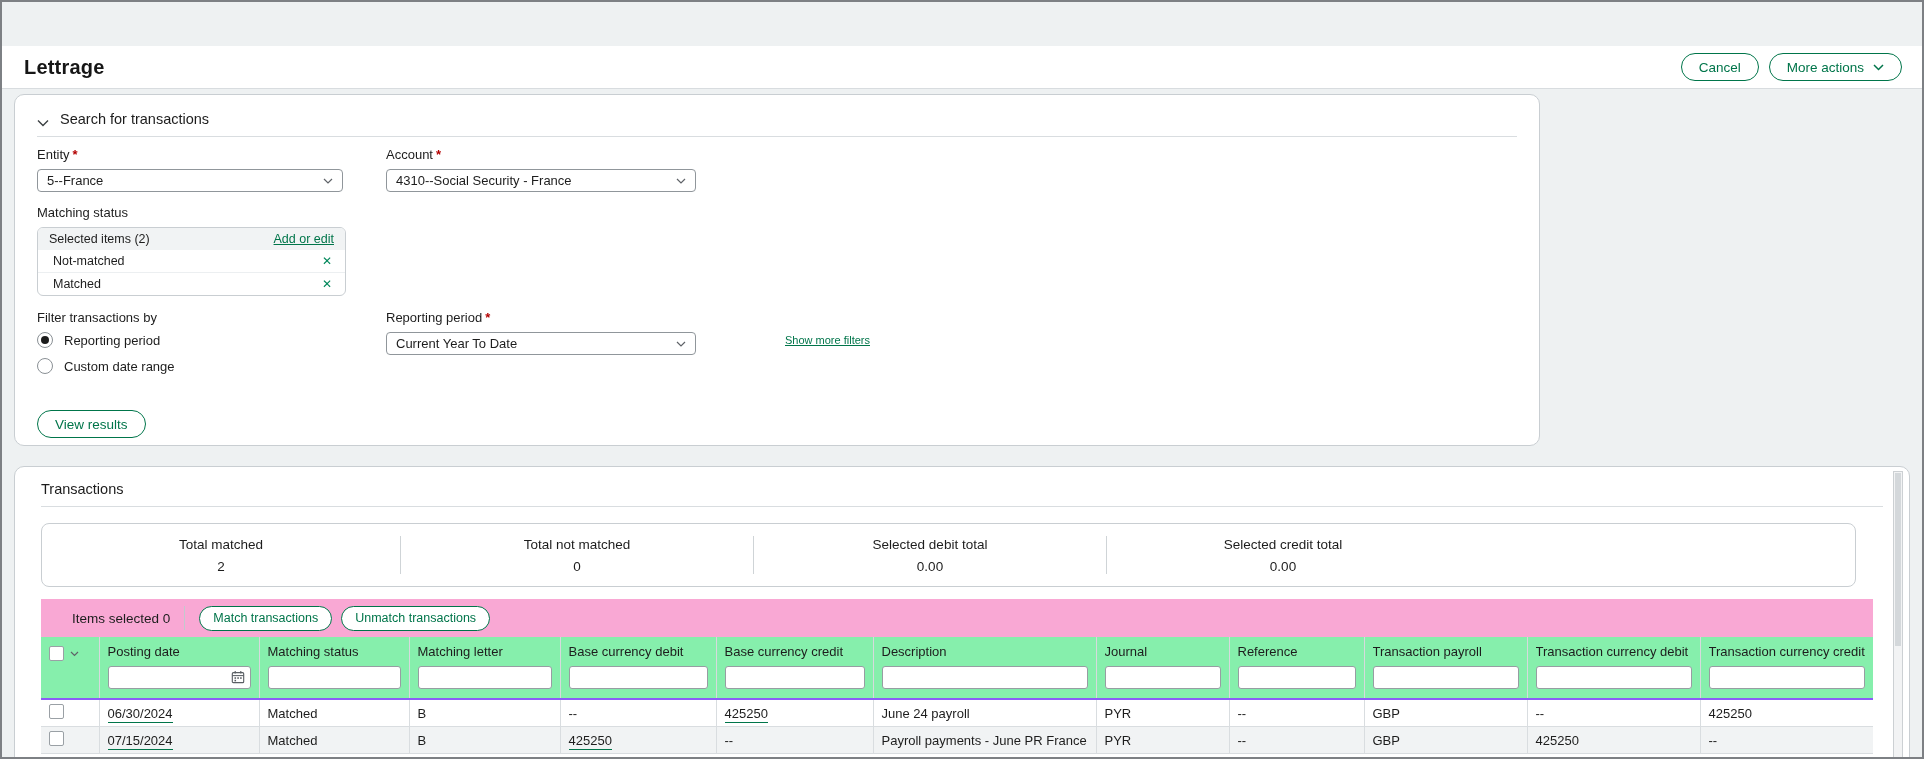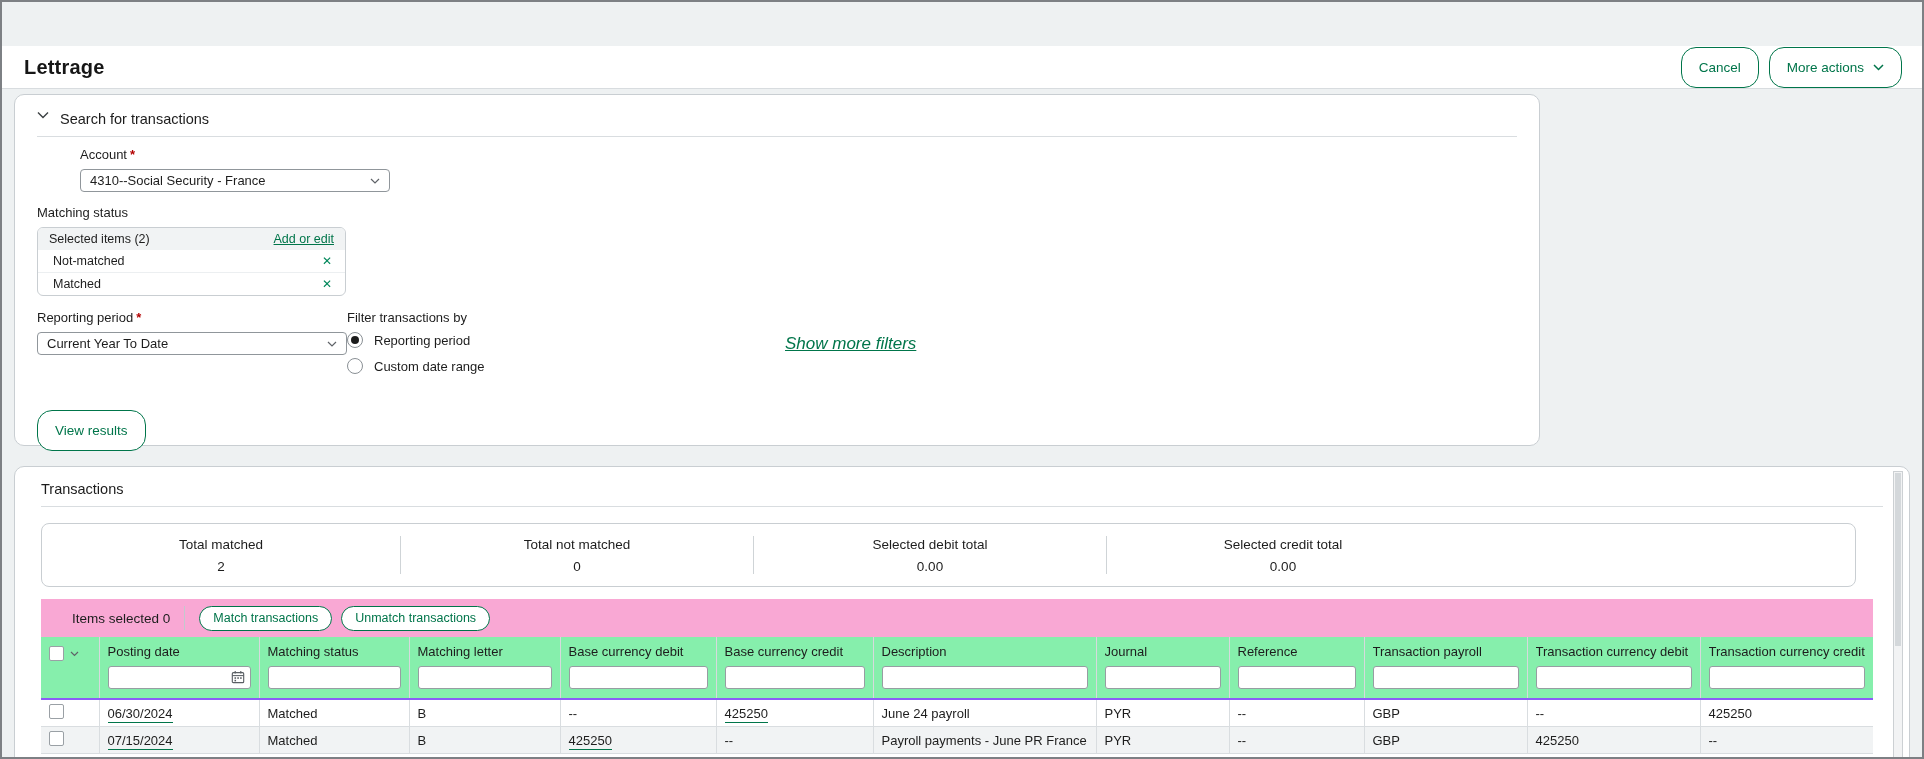--- a/index.html
+++ b/index.html
@@ -4,29 +4,29 @@
 <style>
   * { margin:0; padding:0; box-sizing:border-box; }
   html,body { width:1924px; height:759px; }
   body { font-family:"Liberation Sans","DejaVu Sans",sans-serif; color:#1d1d1d; background:#fff; }
   .frame { width:1924px; height:759px; border:2px solid #7d8084; background:#eef1f2; overflow:hidden; }
 
   
   .topbar { height:43px; background:#fff; border-bottom:1px solid #d8dcdf; display:flex; align-items:center; justify-content:space-between; padding:0 20px 0 22px;margin-top:44px; }
   .page-title { font-size:20px; font-weight:bold; color:#161616; letter-spacing:.2px; }
   .topbar-actions { display:flex; gap:10px; align-items:center; }
-  .pill-btn { display:inline-flex; align-items:center; justify-content:center; gap:9px; border:1.5px solid #00754A; color:#00754A; background:#fff; border-radius:15px; height:41px; padding:5px 17px; font-size:13.5px; font-family:inherit; cursor:pointer; white-space:nowrap; }
+  .pill-btn { display:inline-flex; align-items:center; justify-content:center; gap:9px; border:1.5px solid #00754A; color:#00754A; background:#fff; border-radius:15px; height:28px; padding:5px 17px; font-size:13.5px; font-family:inherit; cursor:pointer; white-space:nowrap; }
   .pill-btn.small { height:25px; font-size:12.5px; padding:0 13px; border-width:1.5px; }
 
   .content { padding:5px 12px 0; }
   .panel { background:#fff; border:1px solid #c9ced2; border-radius:10px; }
   .search-panel { width:1526px; height:352px; padding:12px 22px 0; margin-bottom:20px; }
   .trans-panel { width:1896px; height:327px; padding:10px 26px 0; position:relative; }
 
-  .section-head { display:flex; align-items:flex-start; gap:11px; font-size:14.5px; color:#1c1c1c; padding:4px 0 9px; }
+  .section-head { display:flex; align-items:flex-end; gap:11px; font-size:14.5px; color:#1c1c1c; padding:4px 0 9px; }
   .rule { border-top:1px solid #d9dde0; }
 
   .form-row { display:flex; }
   .field { }
   .f-label { font-size:13px; color:#1d1d1d; margin:10px 0 7px; display:block; }
   .req { color:#b30000; font-weight:bold; margin-left:3px; font-size:13px; }
   .select { width:306px; height:23px; border:1px solid #90969b; border-radius:4px; background:#fff; display:flex; align-items:center; justify-content:space-between; padding:0 9px; font-size:13px; color:#1d1d1d; cursor:pointer; }
   .gap43 { width:43px; } .gap45 { width:45px; }
 
   
@@ -35,21 +35,21 @@
   .ms-row { display:flex; justify-content:space-between; align-items:center; padding:4px 13px 4px 15px; font-size:12.5px; border-top:1px solid #eceff1; }
   .green-link { color:#00754A; text-decoration:underline; cursor:pointer; font-size:12.5px; }
   .x-icon { color:#00875A; font-size:12px; cursor:pointer; line-height:1; }
 
   
   .radio { display:flex; align-items:center; gap:11px; font-size:13px; margin:7px 0 10px; cursor:pointer; }
   .radio .dot { width:16px; height:16px; border:1px solid #8a9095; border-radius:50%; background:#fff; display:inline-flex; align-items:center; justify-content:center; flex:none; }
   .radio.checked .dot::after { content:""; width:8px; height:8px; border-radius:50%; background:#1c1c1c; }
 
   .date-input { width:306px; height:27px; border:2px solid #00754A; border-radius:4px; background:#fff; display:flex; align-items:center; justify-content:flex-end; padding:0 7px; }
-  .show-more { margin:38px 0 0 44px; font-size:17px;font-style:italic; }
+  .show-more { margin:38px 0 0 44px; font-size:11px; }
   .view-results { margin-top:26px; }
 
   
   .summary-box { margin-top:16px; height:64px; width:1815px; border:1px solid #c9ced2; border-radius:8px; display:flex; align-items:center; }
   .sum-item { width:352px; text-align:center; }
   .sum-item:first-child { width:358px; }
   .sum-label { font-size:13.5px; margin-bottom:7px; }
   .sum-value { font-size:13.5px; }
   .sum-div { width:1px; height:38px; background:#cfd4d7; flex:none; }
 
@@ -106,20 +106,31 @@
         <span>
           <svg width="12" height="8" viewBox="0 0 12 8">
               <polyline points="1,1.5 6,6.5 11,1.5" fill="none" stroke="#3c4043" stroke-width="1.4"></polyline>
             </svg>
         </span>
         <span>Search for transactions</span>
       </div>
       <div class="rule"></div>
 
       <div class="form-row">
+        <div class="field">
+          <span class="f-label"><span>Entity</span><span class="req">*</span></span>
+          <div class="select">
+            <span>5--France</span>
+            <span>
+              <svg width="10" height="6" viewBox="0 0 10 6">
+                  <polyline points="1,1 5,5 9,1" fill="none" stroke="#5f6368" stroke-width="1.2"></polyline>
+                </svg>
+            </span>
+          </div>
+        </div>
         <div class="gap43"></div>
         <div class="field">
           <span class="f-label"><span>Account</span><span class="req">*</span></span>
           <div class="select" style="width:310px">
             <span>4310--Social Security - France</span>
             <span>
               <svg width="10" height="6" viewBox="0 0 10 6">
                   <polyline points="1,1 5,5 9,1" fill="none" stroke="#5f6368" stroke-width="1.2"></polyline>
                 </svg>
             </span>
@@ -139,40 +150,40 @@
           <span class="x-icon">✕</span>
         </div>
         <div class="ms-row">
           <span>Matched</span>
           <span class="x-icon">✕</span>
         </div>
       </div>
 
       
       <div class="form-row">
+        <div class="field" style="width:349px">
+          <span class="f-label" style="margin-top:14px;margin-bottom:4px">Filter transactions by</span>
+          <div class="radio checked">
+            <span class="dot"></span>
+            <span>Reporting period</span>
+          </div>
+          <div class="radio">
+            <span class="dot"></span>
+            <span>Custom date range</span>
+          </div>
+        </div>
         <div class="field">
           <span class="f-label" style="margin-top:14px"><span>Reporting period</span><span class="req">*</span></span>
           <div class="select" style="width:310px">
             <span>Current Year To Date</span>
             <span>
               <svg width="10" height="6" viewBox="0 0 10 6">
                   <polyline points="1,1 5,5 9,1" fill="none" stroke="#5f6368" stroke-width="1.2"></polyline>
                 </svg>
             </span>
-          </div>
-        </div>
-        <div class="field" style="width:349px">
-          <span class="f-label" style="margin-top:14px;margin-bottom:4px">Filter transactions by</span>
-          <div class="radio checked">
-            <span class="dot"></span>
-            <span>Reporting period</span>
-          </div>
-          <div class="radio">
-            <span class="dot"></span>
-            <span>Custom date range</span>
           </div>
         </div>
         <div class="gap45"></div>
         <span class="green-link show-more">Show more filters</span>
       </div>
 
       <button class="pill-btn view-results">
         <span>View results</span>
       </button>
     </section>

